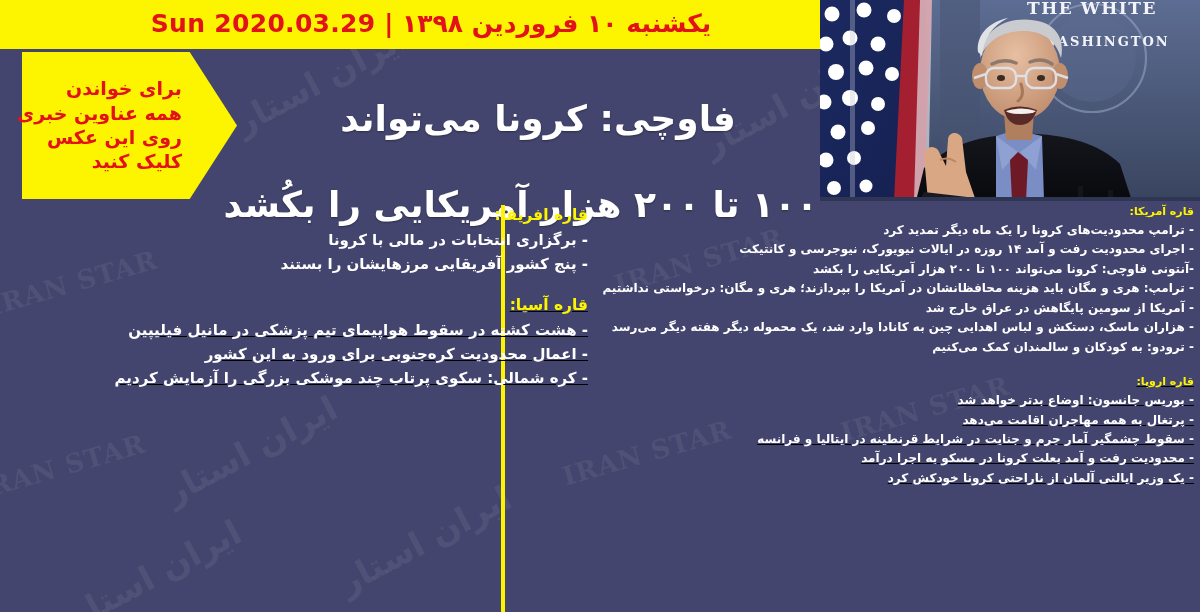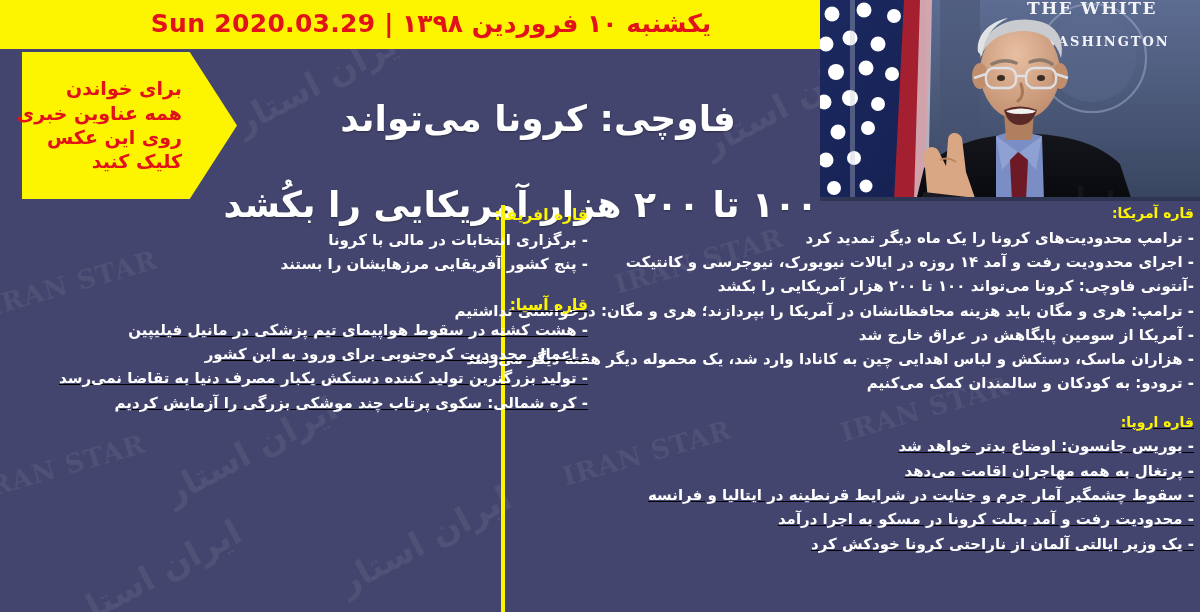--- a/index.html
+++ b/index.html
@@ -113,29 +113,29 @@
 
   
   .col{position:absolute;z-index:5;}
   .col-right{right:6px;top:203px;width:588px;text-align:right;}
   .col-left{right:612px;top:203px;width:582px;text-align:right;}
 
   .sec{margin-bottom:2px;}
   .sec + .sec{margin-top:16px;text-decoration:underline;}
   .sec-title{
     color:#fdf500;
-    font-size:14px;
+    font-size:11px;
     font-weight:bold;
     line-height:1.55;
     margin-bottom:1px;
     white-space:nowrap;
   }
   .sec-item{
     color:#ffffff;
-    font-size:15px;
+    font-size:12px;
     font-weight:bold;
     line-height:1.62;
     white-space:nowrap;
   }
   
   .col-right .sec-item{ margin-right:0; }
 
   .col-left .sec-title{font-size:15.5px;}
   .col-left .sec-item{font-size:15px;}
 
@@ -326,20 +326,19 @@
     <div class="sec">
       <div class="sec-title">قاره افریقا:</div>
       <div class="sec-item">- برگزاری انتخابات در مالی با کرونا</div>
       <div class="sec-item">- پنج کشور آفریقایی مرزهایشان را بستند</div>
     </div>
 
     <div class="sec sec-asia">
       <div class="sec-title">قاره آسیا:</div>
       <div class="sec-item">- هشت کشته در سقوط هواپیمای تیم پزشکی در مانیل فیلیپین</div>
       <div class="sec-item">- اعمال محدودیت کره‌جنوبی برای ورود به این کشور</div>
-      <div class="sec-item">- تولید بزرگترین تولید کننده دستکش یکبار مصرف دنیا به تقاضا نمی‌رسد</div>
       <div class="sec-item">- کره شمالی: سکوی پرتاب چند موشکی بزرگی را آزمایش کردیم</div>
     </div>
 
 
   </div>
 
 </div>
 
 </body></html>

